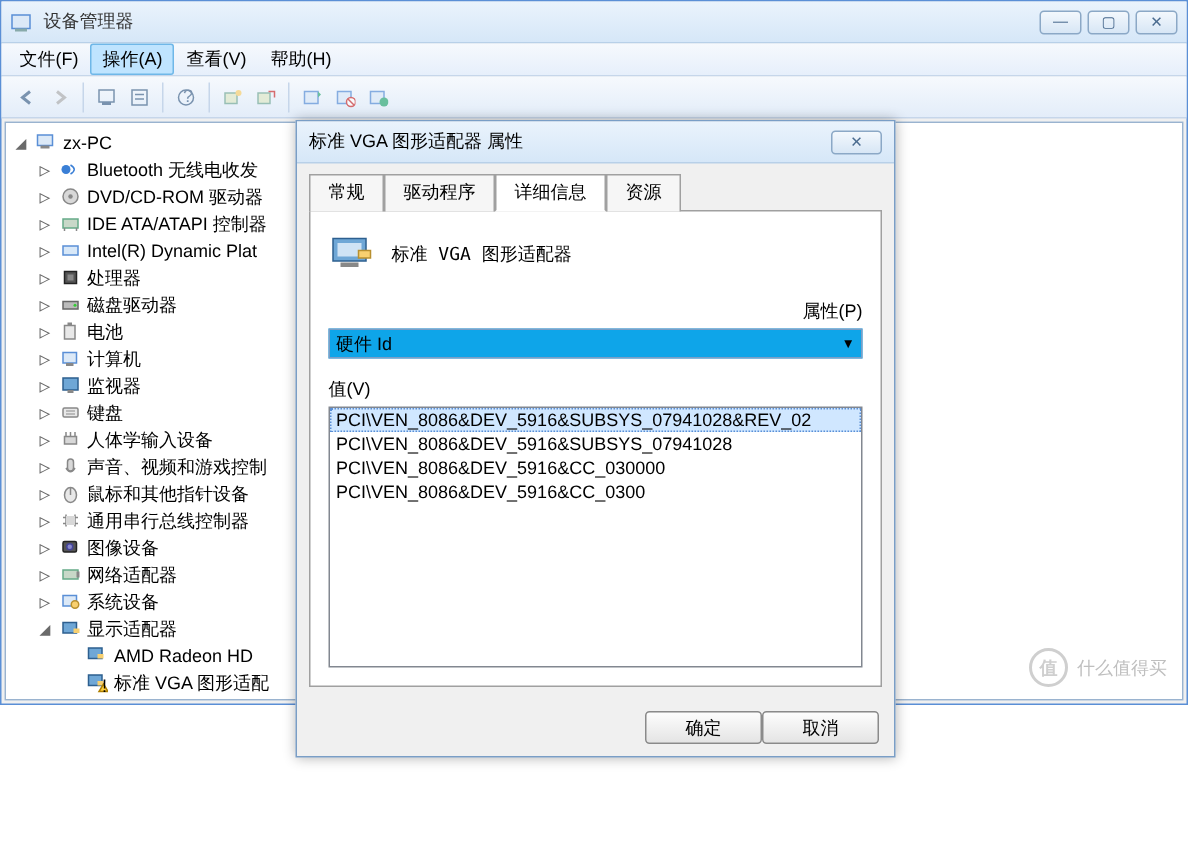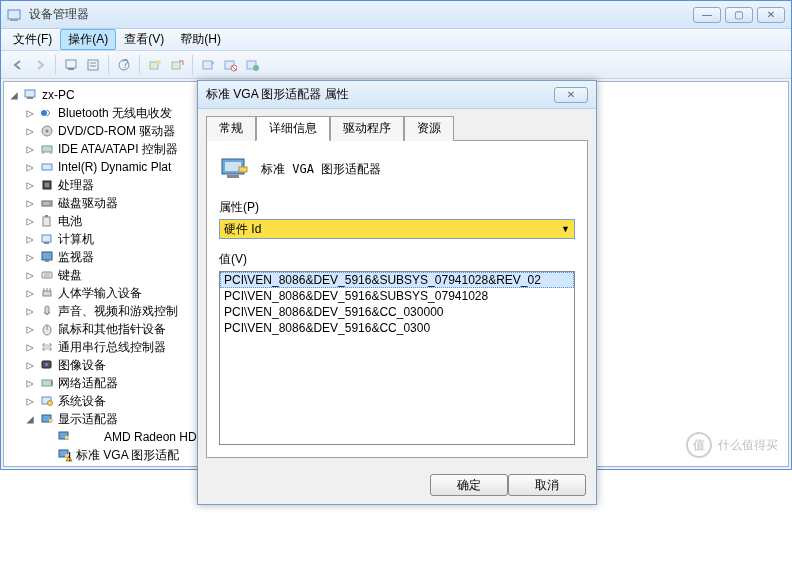--- a/index.html
+++ b/index.html
@@ -38,22 +38,22 @@
 
 .tabs { display: flex; margin: 6px 8px 0 8px; position: relative; }
 .tab { padding: 3px 12px; border: 1px solid #a0a0a0; border-bottom: none; background: #f6f6f6; margin-right: 0px; position: relative; top: 1px; cursor: default; }
 .tab.active { background: #fff; border-bottom: 1px solid #fff; z-index: 2; }
 .tab-panel { flex: 1; margin: 0 8px 8px 8px; border: 1px solid #a0a0a0; background: #fff; padding: 12px; display: flex; flex-direction: column; }
 
 .device-header { display: flex; align-items: center; margin-bottom: 14px; }
 .device-header-icon { width: 32px; height: 32px; margin-right: 10px; }
 .device-header-name { font-family: "SimSun", monospace; }
 
-.prop-label { margin-bottom: 3px; }
-.prop-select { width: 100%; height: 20px; border: 1px solid #7a9ec6; background: #fde047; font-family: "SimSun", monospace; padding: 0 4px; margin-bottom: 12px; }
+.prop-label { margin-bottom: 3px; text-align: right; }
+.prop-select { width: 100%; height: 20px; border: 1px solid #7a9ec6; background: #0ea5e9; font-family: "SimSun", monospace; padding: 0 4px; margin-bottom: 12px; }
 .prop-select-inner { display: flex; justify-content: space-between; align-items: center; height: 100%; }
 .prop-select-arrow { font-size: 9px; }
 
 .value-label { margin-bottom: 3px; }
 .value-list { flex: 1; border: 1px solid #828790; background: #fff; overflow: auto; font-family: "SimSun", Consolas, monospace; }
 .value-row { padding: 1px 4px; white-space: nowrap; }
 .value-row.selected { background: #d0e7ff; border: 1px dotted #5a8fd6; padding: 0 3px; }
 
 .dlg-buttons { display: flex; justify-content: flex-end; padding: 8px 10px; }
 .dlg-btn { width: 78px; height: 22px; border: 1px solid #8a8a8a; background: linear-gradient(#fdfdfd,#e4e4e4); border-radius: 3px; display: flex; align-items: center; justify-content: center; cursor: default; }
@@ -347,21 +347,21 @@
             <span class="tree-icon">
               <svg width="14" height="14">
                 <rect x="2" y="3" width="9" height="7" fill="#6fa7d6" stroke="#2d5f8f"></rect>
                 <rect x="9" y="7" width="4" height="3" fill="#f8d070"></rect>
               </svg>
             </span>
             <span class="tree-label">显示适配器</span>
           </div>
         </div>
       <div id="tree-children">
-          <div class="tree-row" style="padding-left: 48px; gap: 28px;">
+          <div class="tree-row" style="padding-left: 48px;">
             <span class="tree-icon">
               <svg width="14" height="14">
                 <rect x="1" y="2" width="9" height="7" fill="#6fa7d6" stroke="#2d5f8f"></rect>
                 <rect x="7" y="6" width="4" height="3" fill="#f8d070"></rect>
               </svg>
             </span>
             <span class="tree-label">AMD Radeon HD</span>
           </div>
           <div class="tree-row" style="padding-left: 48px;">
             <span class="tree-icon">
@@ -384,22 +384,22 @@
   </div>
 </div>
 
 <div class="dialog">
   <div class="dlg-title">
     <span class="dlg-title-text">标准 VGA 图形适配器 属性</span>
     <div class="dlg-close">✕</div>
   </div>
   <div class="tabs">
     <div class="tab">常规</div>
+    <div class="tab">驱动程序</div>
     <div class="tab active">详细信息</div>
-    <div class="tab">驱动程序</div>
     <div class="tab">资源</div>
   </div>
   <div class="tab-panel">
     <div class="device-header">
       <span class="device-header-icon">
         <svg width="32" height="32">
             <rect x="3" y="6" width="22" height="15" fill="#6fa7d6" stroke="#2d5f8f"></rect>
             <rect x="6" y="9" width="16" height="9" fill="#cfe3f5"></rect>
             <rect x="8" y="22" width="12" height="3" fill="#888"></rect>
             <rect x="20" y="14" width="8" height="5" fill="#f8d070" stroke="#b89030"></rect>

